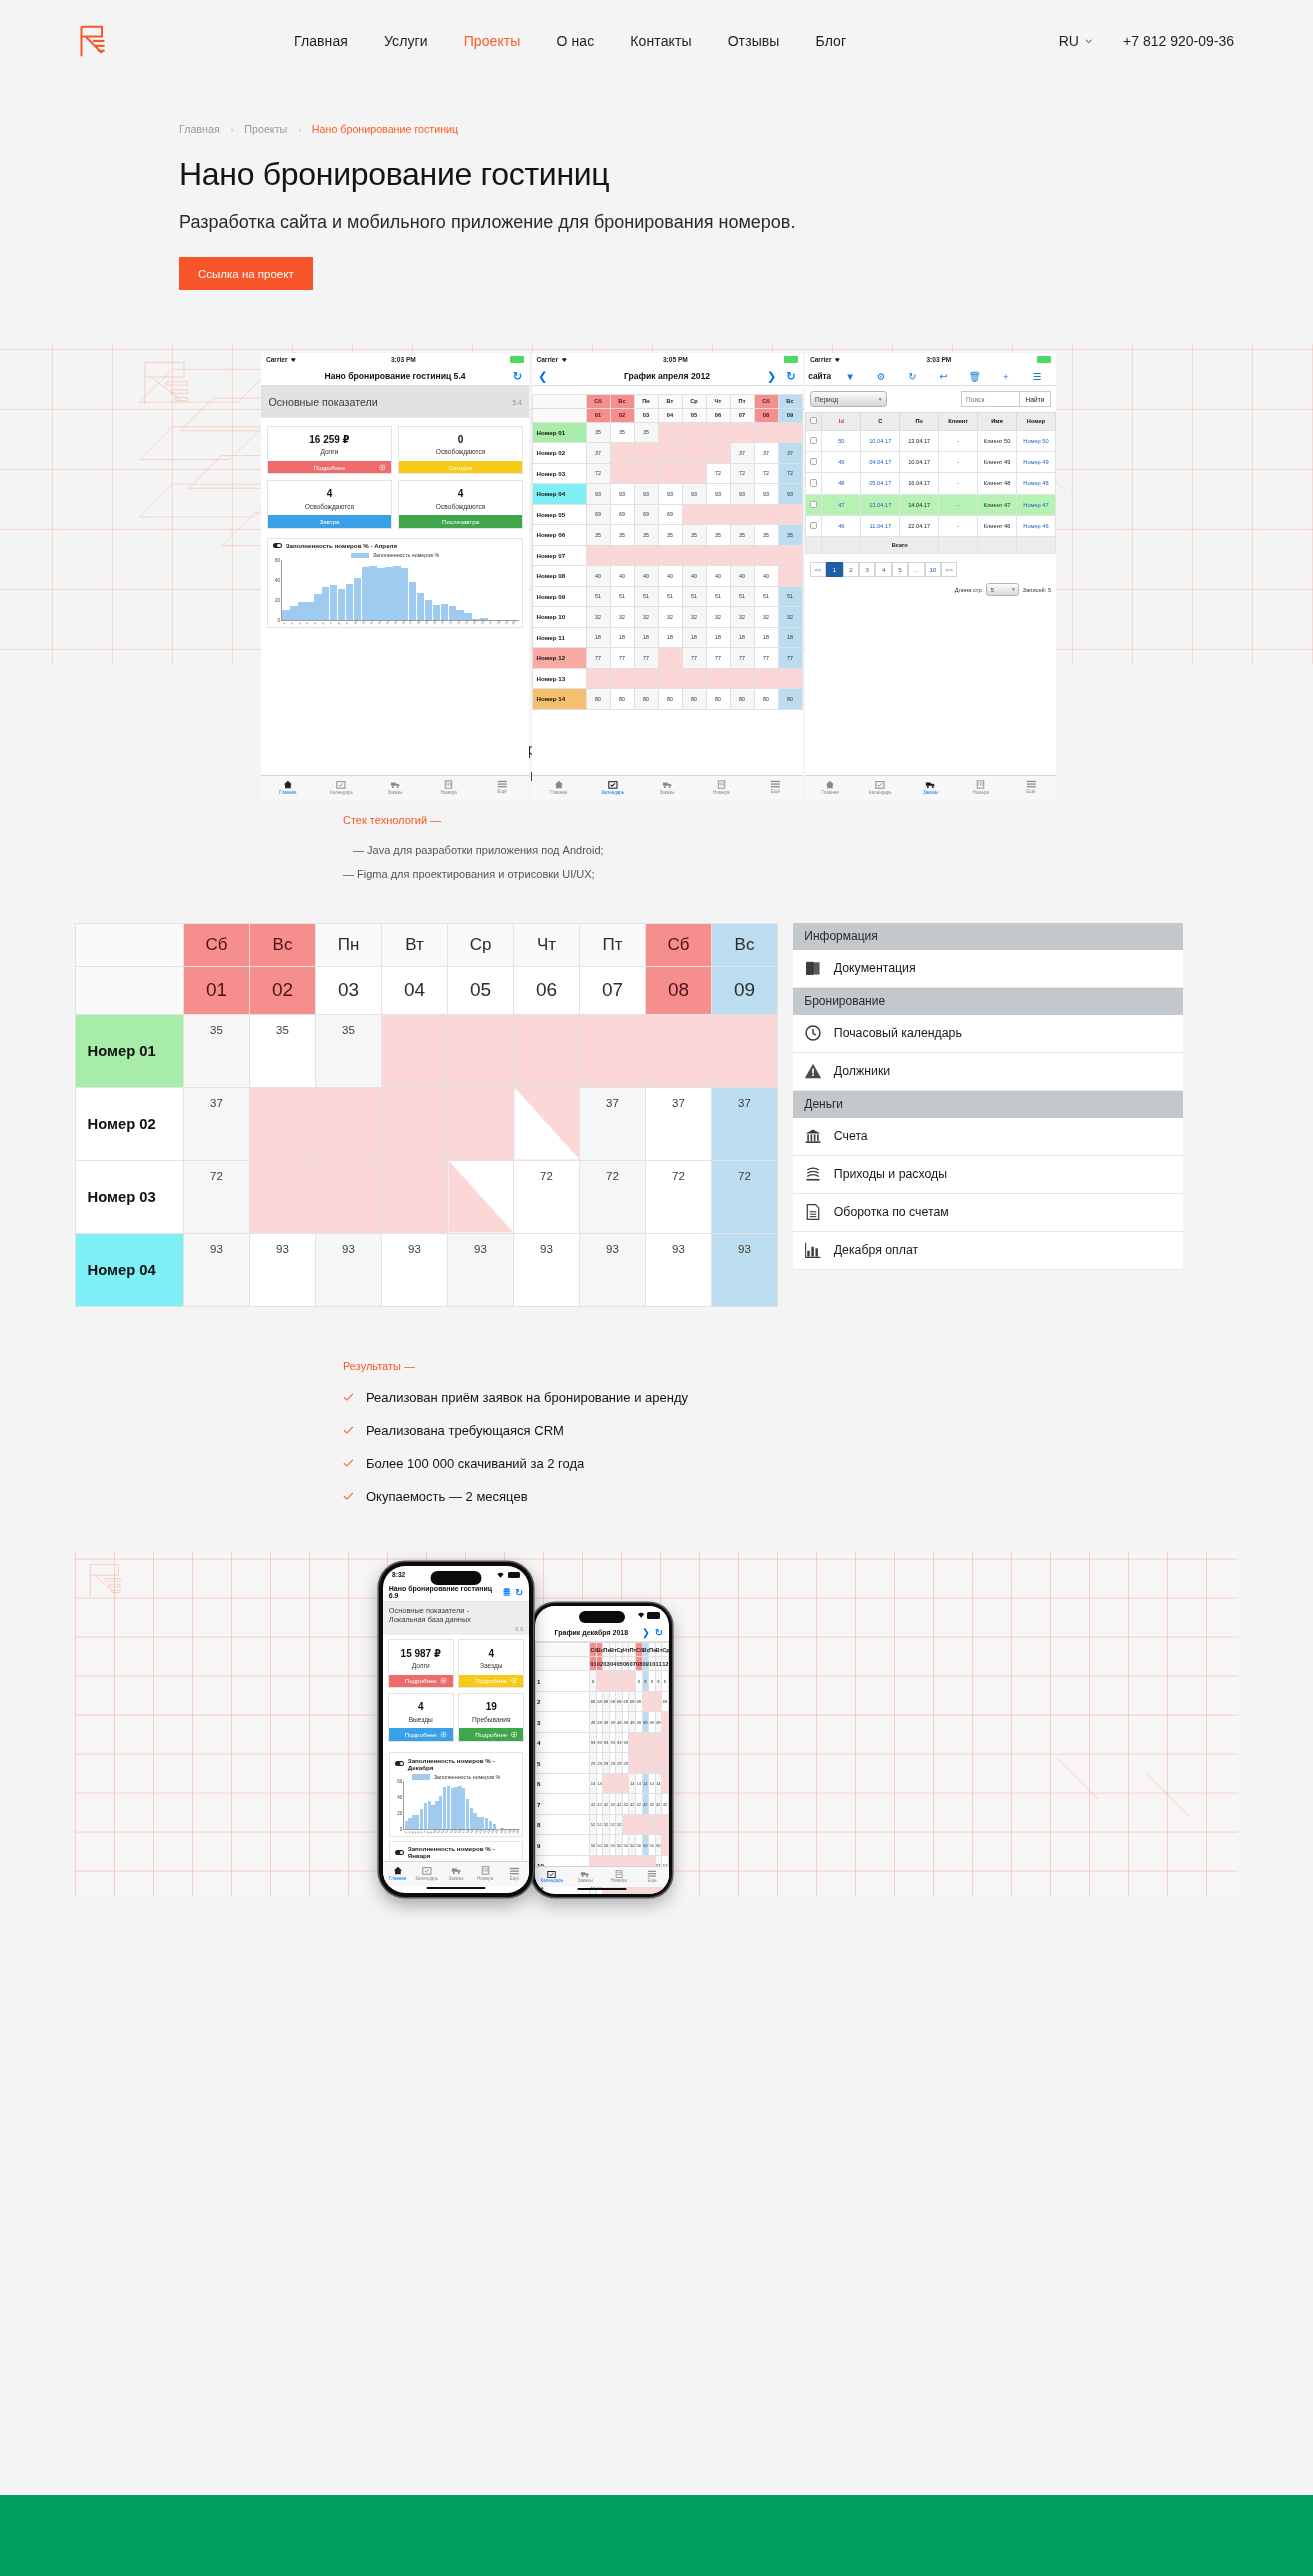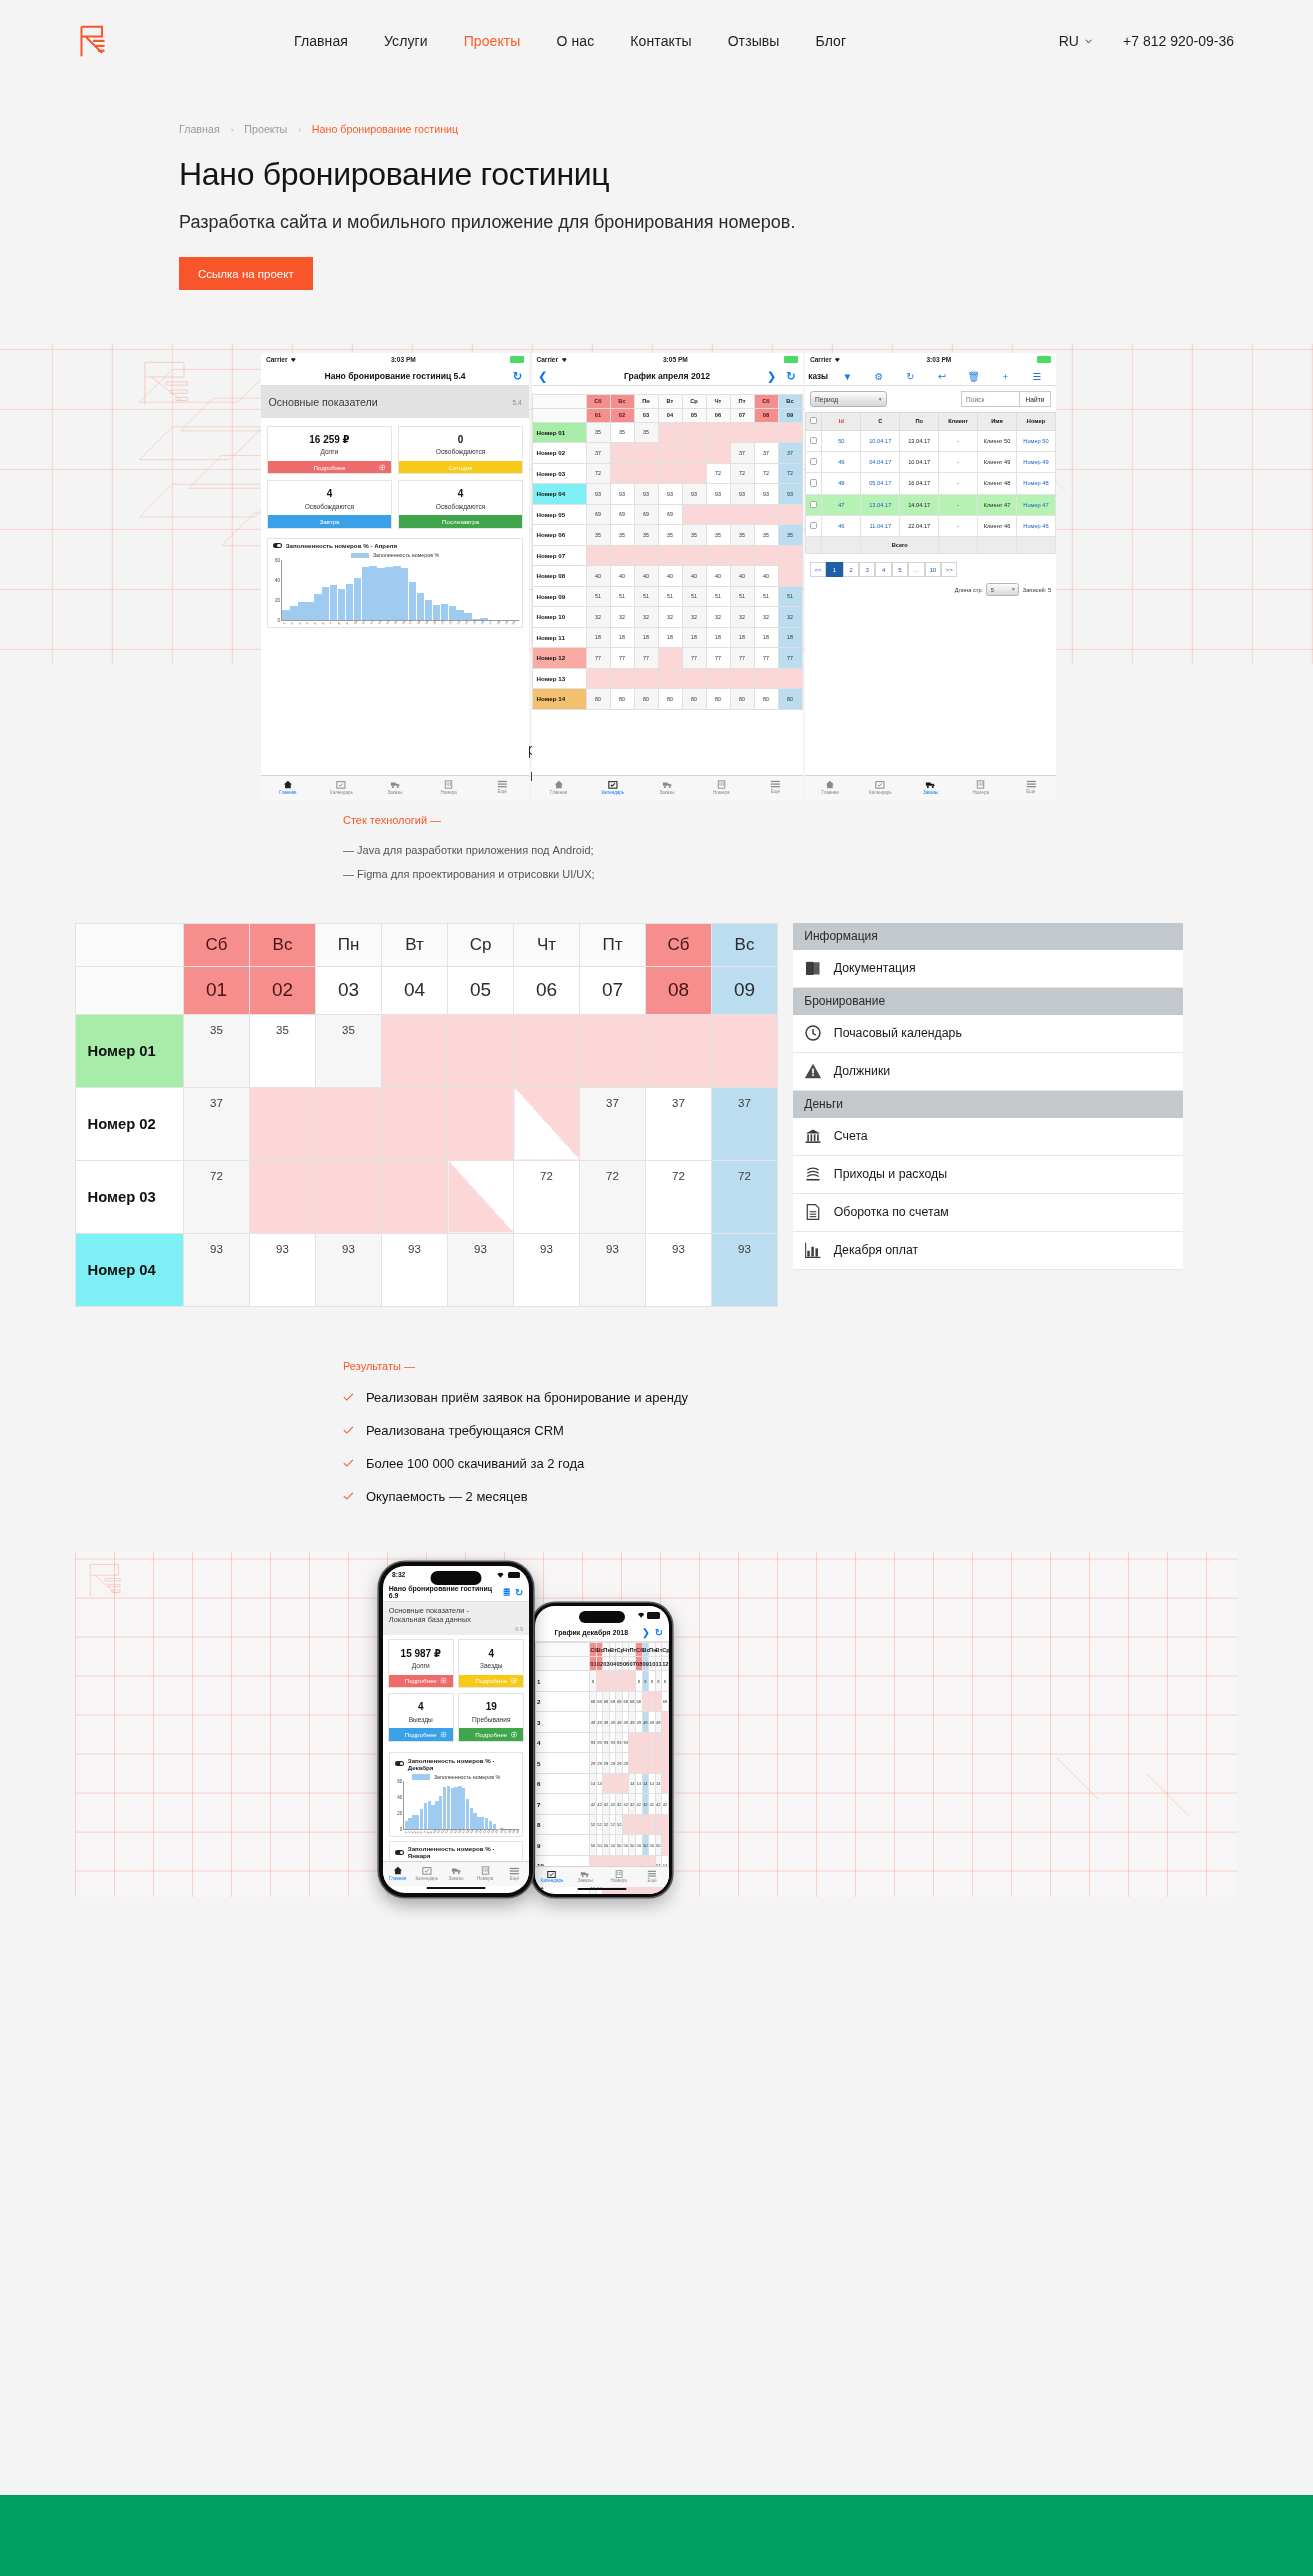--- a/index.html
+++ b/index.html
@@ -164,21 +164,21 @@
     background:linear-gradient(#fdfdfd,#d9d9d9);display:flex;align-items:center;padding:0 3.3px;position:relative;font-size:5.7px;
   }
   .plen .sb .ar{position:absolute;right:2.5px;color:#777;font-size:4.9px;}
 
   
   .txtblock{padding-left:343px;margin-top:46px;}
   .label{color:#f8552a;font-size:11px;}
   .big{font-size:17px;line-height:1.5;margin-top:14.8px;color:#141414;font-weight:400;}
   .label2{margin-top:25.4px;}
   .stackline{font-size:11px;color:#555;margin-top:12.3px;}
-  .stackline.first{margin-top:18px;}
+  .stackline.first{margin-top:18px;margin-left:10px;}
 
   
   .bigsec{margin-top:43px;display:flex;gap:14.8px;padding-left:75px;}
   .bigcal{border-collapse:collapse;table-layout:fixed;background:#fff;}
   .bigcal td,.bigcal th{border:0.8px solid #e3e3e3;text-align:center;font-weight:400;}
   .bigcal .dw{height:43px;font-size:17px;color:#2c2c2c;width:66px;background:#fafafa;}
   .bigcal .dn{height:48px;font-size:19px;color:#2c2c2c;background:#fff;}
   .bigcal .rn{
     width:108px;height:73px;text-align:left;padding-left:11.5px;
     font-size:14.8px;font-weight:700;color:#111;background:#fff;
@@ -788,21 +788,21 @@
           <span class="sb-l">
             <span>Carrier</span>
             <svg width="6.6" height="5.7" viewBox="0 0 8 7">
                 <path d="M4 6 L1 2.5a4 4 0 016 0Z" fill="#222"></path>
               </svg>
           </span>
           <span>3:03 PM</span>
           <span class="batt"></span>
         </div>
         <div class="toolbar">
-          <span class="tt">казы</span>
+          <span class="tt">сайта</span>
           <span class="ti">▼</span>
           <span class="ti">⚙</span>
           <span class="ti">↻</span>
           <span class="ti">↩</span>
           <span class="ti">🗑</span>
           <span class="ti">+</span>
           <span class="ti">☰</span>
         </div>
         <div class="filterrow">
           <div class="selbox">

